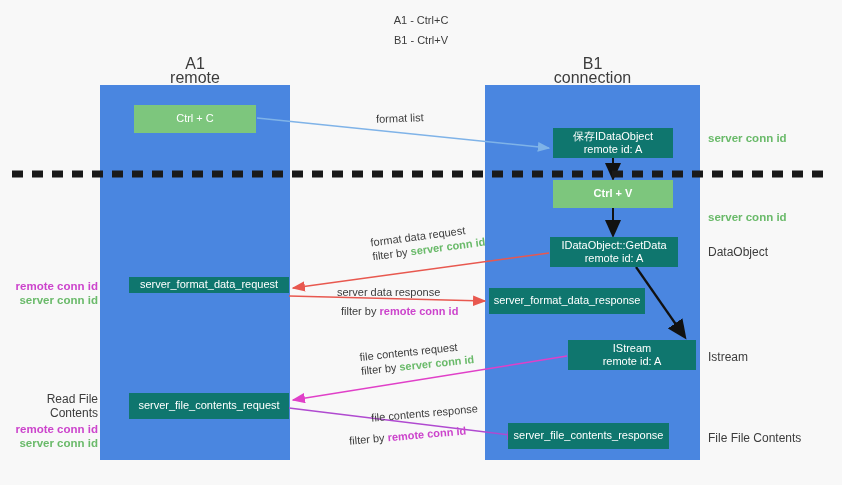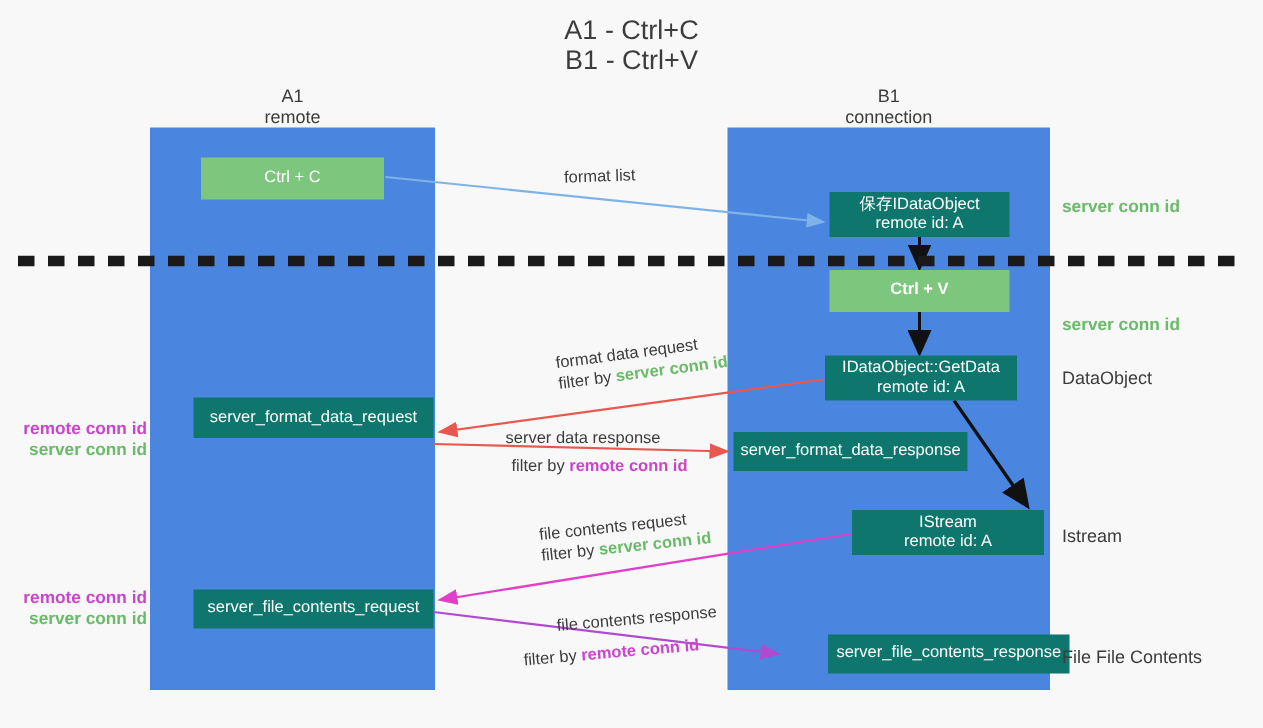--- a/index.html
+++ b/index.html
@@ -13,29 +13,29 @@
     overflow: hidden;
     color: #404040;
   }
   #stage { position: absolute; left: 0; top: 0; width: 842px; height: 485px; }
   .abs { position: absolute; }
 
   
   #title-block {
     left: 0; top: 10px; width: 842px;
     text-align: center;
-    font-size: 18px;
+    font-size: 11px;
     line-height: 20px;
     color: #3c3c3c;
   }
 
   
   .lane-header {
     text-align: center;
-    font-size: 12px;
+    font-size: 16px;
     line-height: 14px;
     color: #3c3c3c;
   }
   #lane-a-header { left: 100px; top: 57px; width: 190px; }
   #lane-b-header { left: 485px; top: 57px; width: 215px; }
   .lane-header .lane-title { display:block; }
   .lane-header .lane-sub { display:block; }
 
   
   .lane {
@@ -59,24 +59,24 @@
   }
   .node.green { background: #7dc67d; }
   .node.orange { background: #0f766e; }
   .node .l2 { display: block; }
 
   #node-ctrl-c  { left: 134px; top: 105px; width: 122px; height: 28px; }
   #node-idataobject { left: 553px; top: 128px; width: 120px; height: 30px; }
   #node-ctrl-v  { left: 553px; top: 180px; width: 120px; height: 28px; font-weight: bold; }
   #node-getdata { left: 550px; top: 237px; width: 128px; height: 30px; }
   #node-istream { left: 568px; top: 340px; width: 128px; height: 30px; }
-  #node-fmt-req { left: 129px; top: 265px; width: 160px; height: 27px; }
+  #node-fmt-req { left: 129px; top: 277px; width: 160px; height: 16px; }
   #node-fmt-res { left: 489px; top: 288px; width: 156px; height: 26px; }
   #node-file-req { left: 129px; top: 393px; width: 160px; height: 26px; }
-  #node-file-res { left: 552px; top: 423px; width: 161px; height: 26px; }
+  #node-file-res { left: 508px; top: 423px; width: 161px; height: 26px; }
 
   
   .side-label {
     font-size: 11.5px;
     line-height: 14px;
   }
   .green-txt  { color: #6aba6a; font-weight: bold; }
   .purple-txt { color: #cc44cc; font-weight: bold; }
 
   #side-server-1 { left: 708px; top: 131px; }
@@ -247,17 +247,18 @@
   <div class="abs side-label" id="side-dataobject">DataObject</div>
   <div class="abs side-label" id="side-istream">Istream</div>
   <div class="abs side-label" id="side-writefile">File File Contents</div>
 
   <div class="abs side-label" id="side-left-1">
     <div class="purple-txt">remote conn id</div>
     <div class="green-txt">server conn id</div>
   </div>
 
   <div class="abs side-label" id="side-left-2">
+    <span class="hdr">Read File Contents</span>
     <div class="purple-txt">remote conn id</div>
     <div class="green-txt">server conn id</div>
   </div>
 
 </div>
 
 </body></html>

